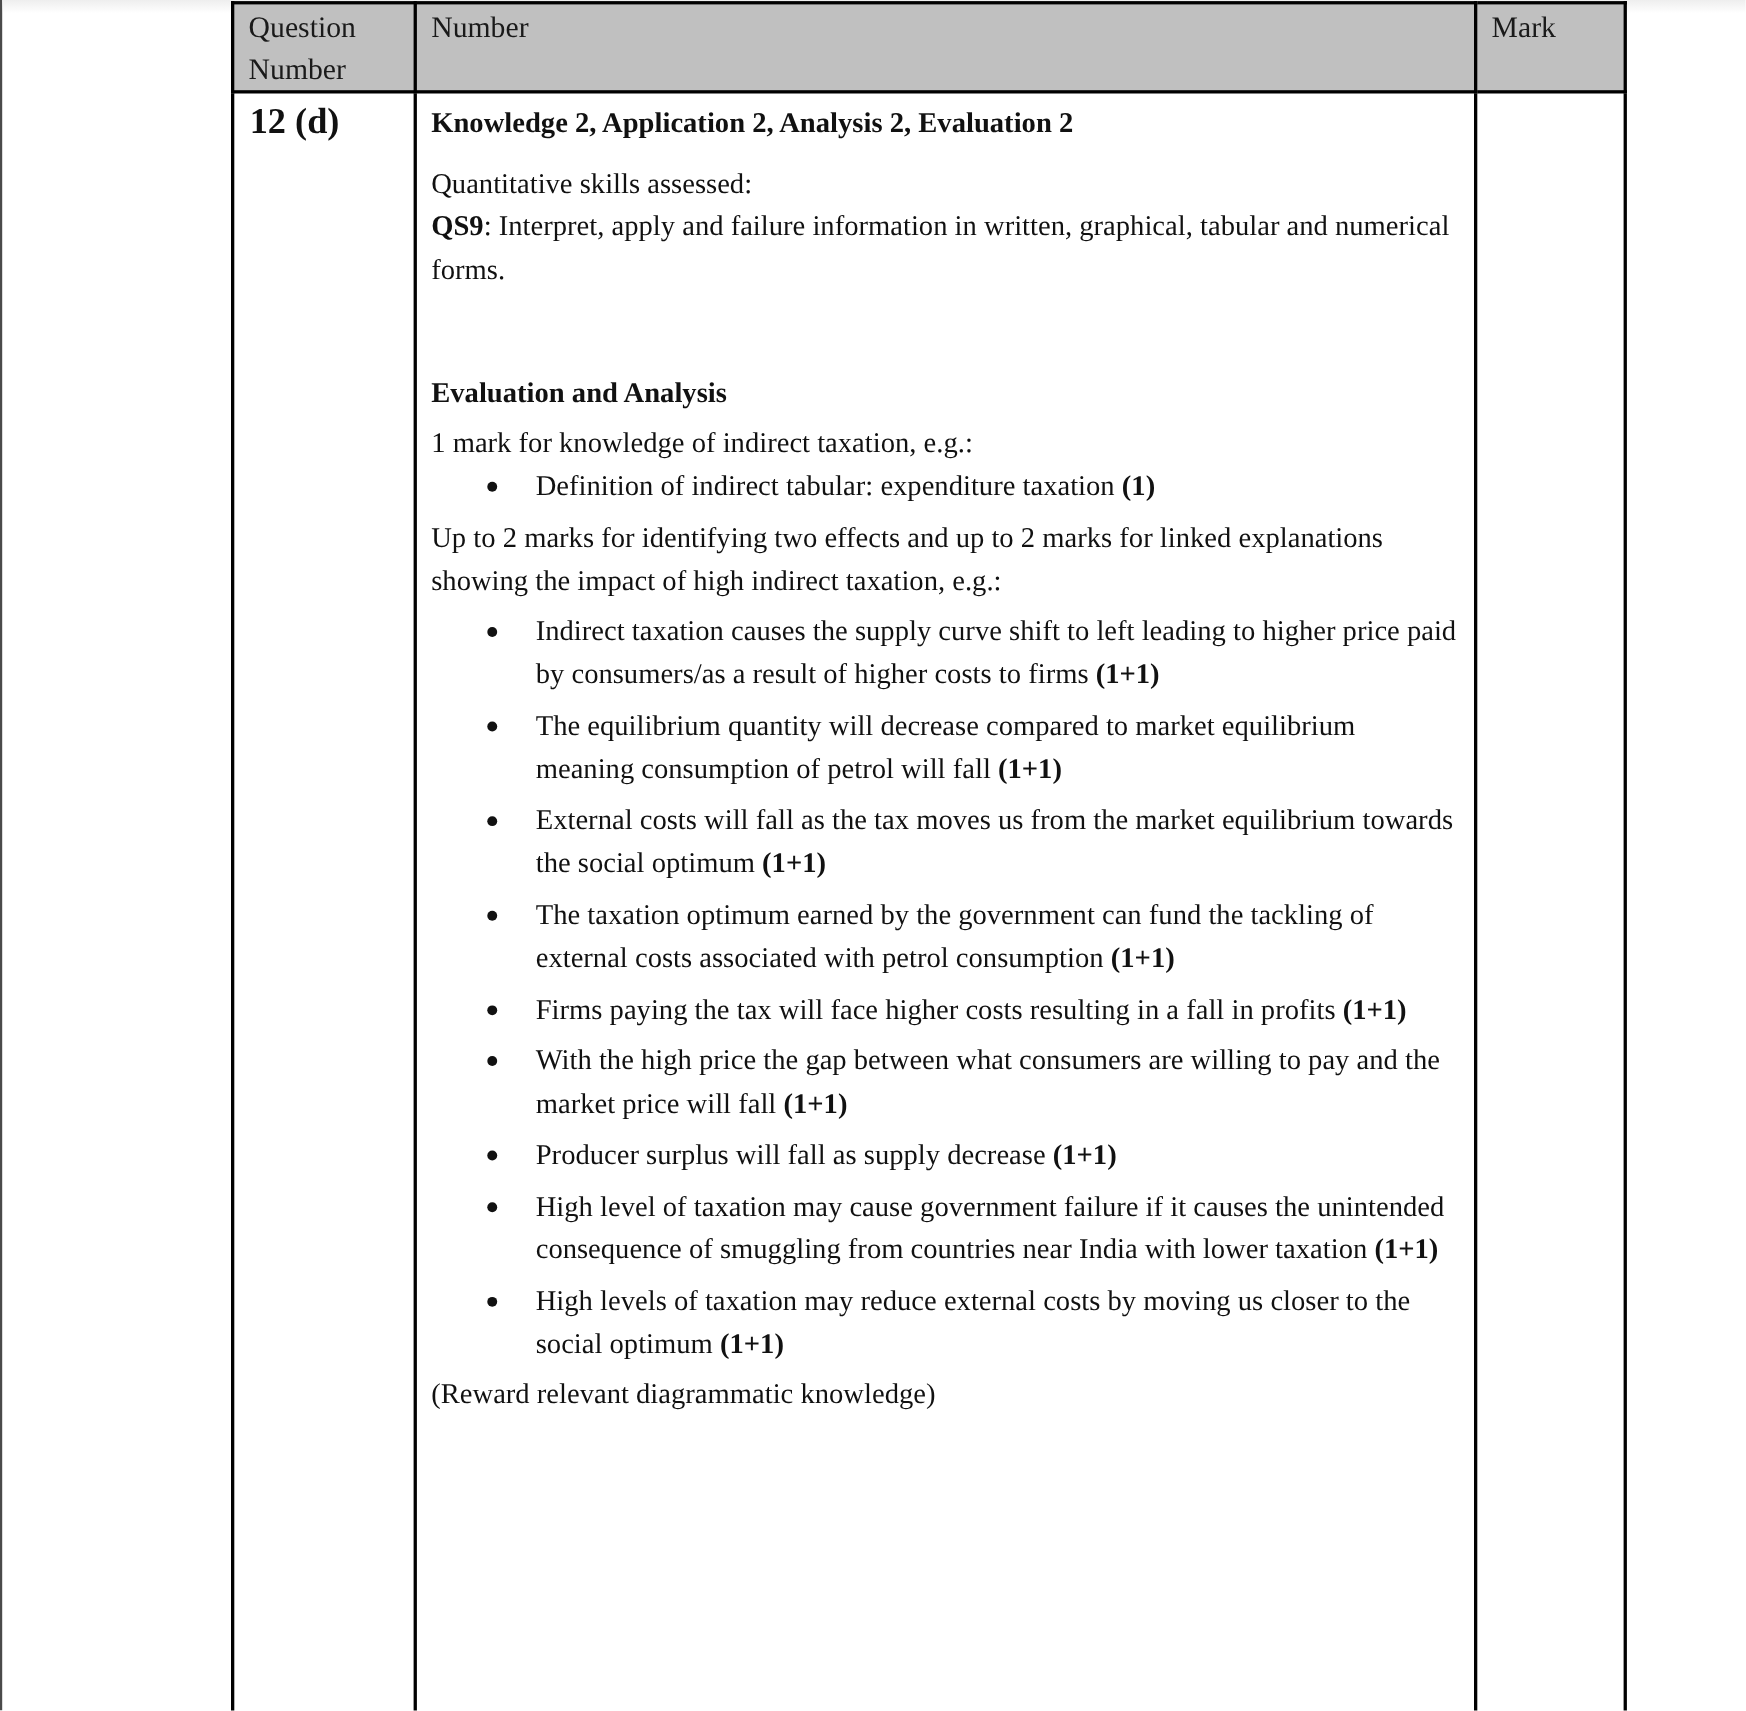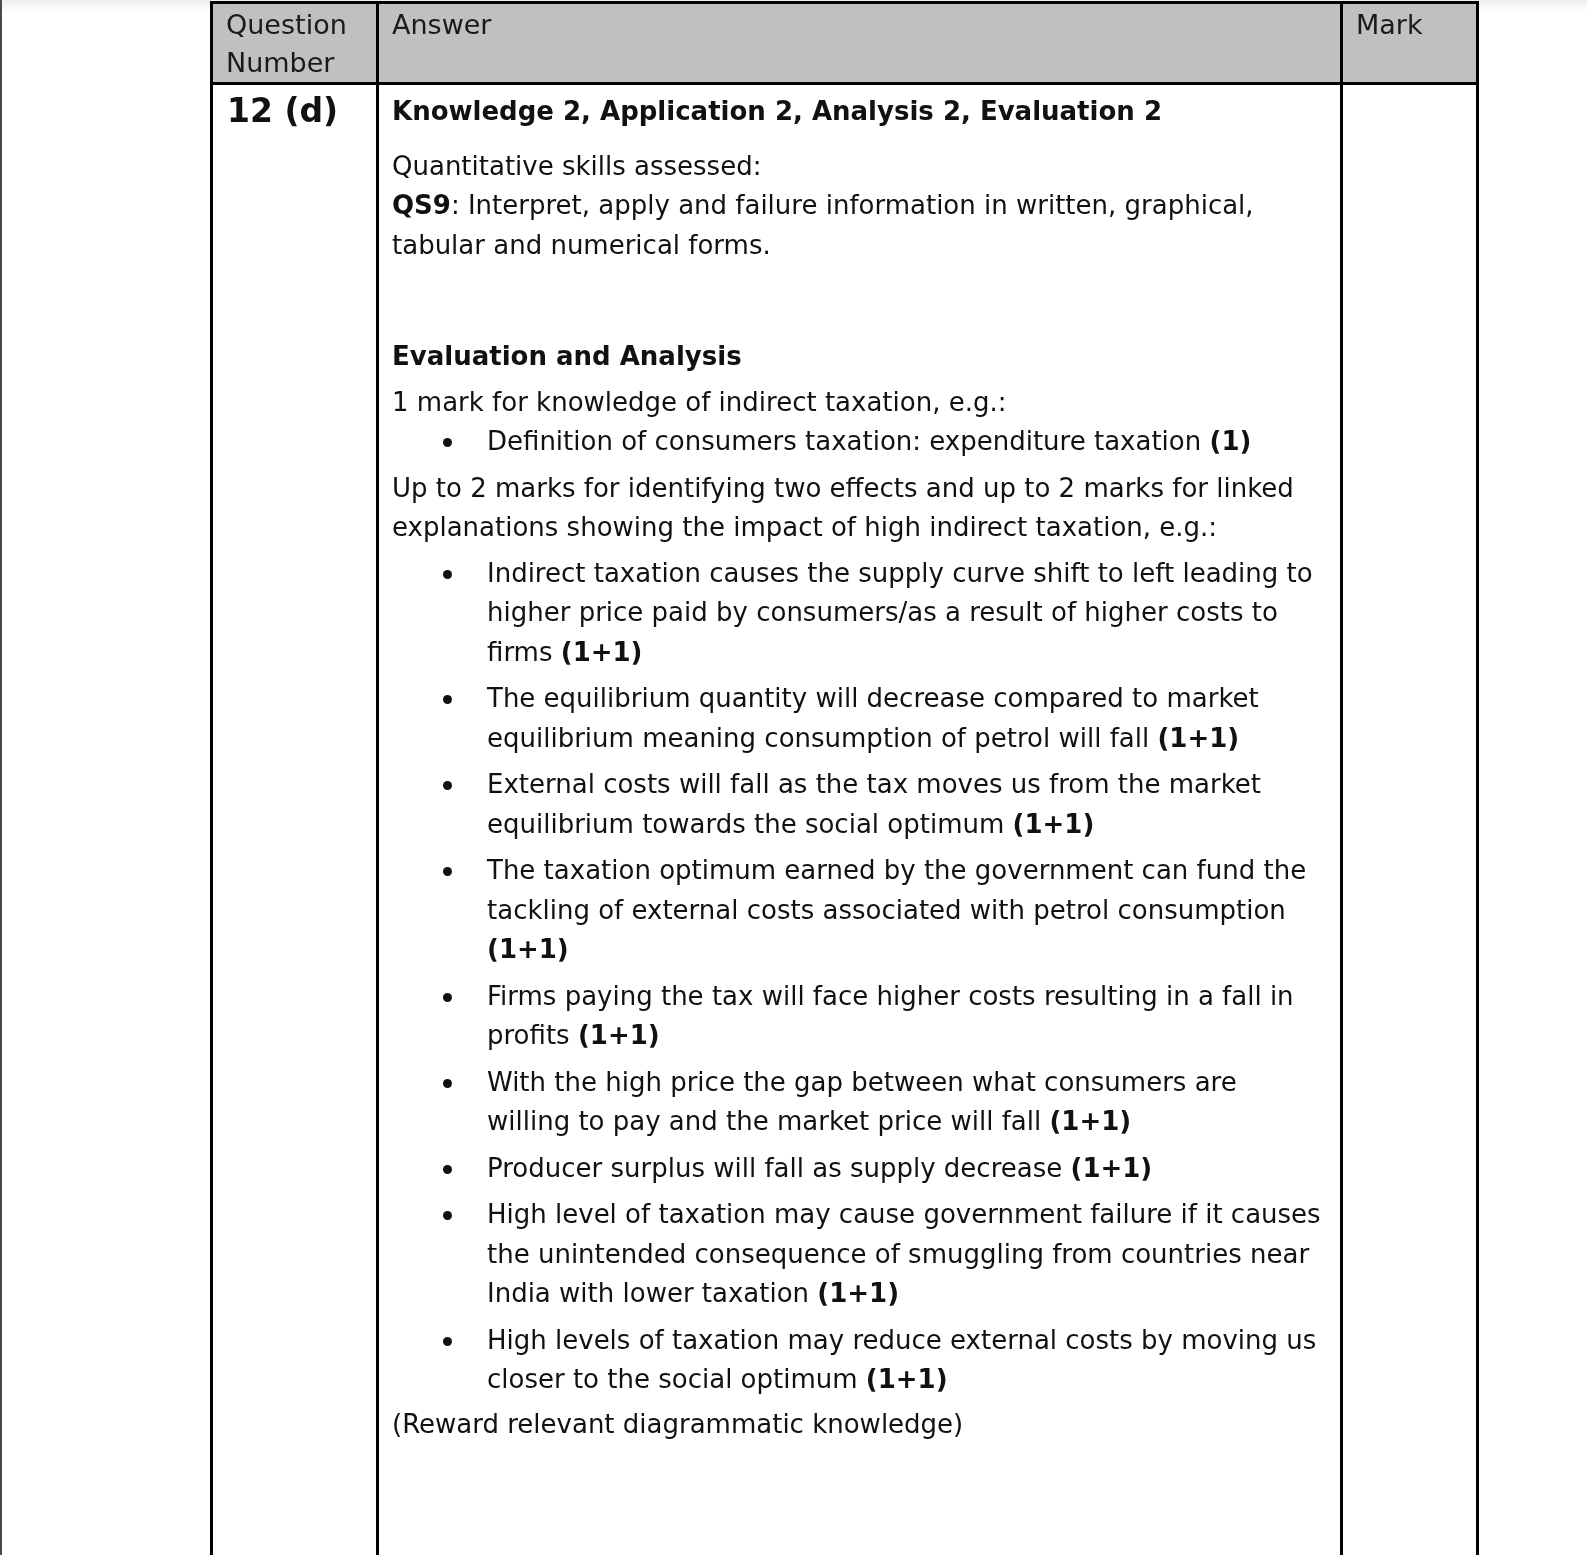--- a/index.html
+++ b/index.html
@@ -32,20 +32,21 @@
       left: 210px;
       top: 1px;
       width: 1266px;
       border-collapse: collapse;
       table-layout: fixed;
     }
     table.markscheme td, table.markscheme th {
       border: 3px solid #000000;
       vertical-align: top;
       padding: 0;
+      font-family: Liberation Serif, serif;
     }
     col.c-q { width: 166px; }
     col.c-a { width: 964px; }
     col.c-m { width: 136px; }
     thead th {
       background: #c0c0c0;
       height: 76px;
       text-align: left;
       font-weight: normal;
       font-size: 27px;
@@ -116,21 +117,21 @@
     <col class="c-q">
     <col class="c-a">
     <col class="c-m">
   </colgroup>
   <thead>
     <tr>
       <th>
         <span class="hdr">Question Number</span>
       </th>
       <th>
-        <span class="hdr">Answer</span>
+        <span class="hdr">Number</span>
       </th>
       <th>
         <span class="hdr">Mark</span>
       </th>
     </tr>
   </thead>
   <tbody>
     <tr>
       <td>
         <div class="qnum">12 (d)</div>
@@ -142,21 +143,21 @@
           <div class="qs-block">
             <p>Quantitative skills assessed:</p>
             <p><span class="b">QS9</span><span>: Interpret, apply and failure information in written, graphical, tabular and numerical forms.</span></p>
           </div>
 
           <p class="section-heading">Evaluation and Analysis</p>
           <p>1 mark for knowledge of indirect taxation, e.g.:</p>
           <ul class="bullets gap-after-k">
             <li>
               <span class="dot"></span>
-              <span>Definition of consumers taxation: expenditure taxation </span><span class="b">(1)</span>
+              <span>Definition of indirect tabular: expenditure taxation </span><span class="b">(1)</span>
             </li>
           </ul>
 
           <p class="intro2">Up to 2 marks for identifying two effects and up to 2 marks for linked explanations showing the impact of high indirect taxation, e.g.:</p>
           <ul class="bullets">
             <li>
               <span class="dot"></span>
               <span>Indirect taxation causes the supply curve shift to left leading to higher price paid by consumers/as a result of higher costs to firms </span><span class="b">(1+1)</span>
             </li>
             <li>

